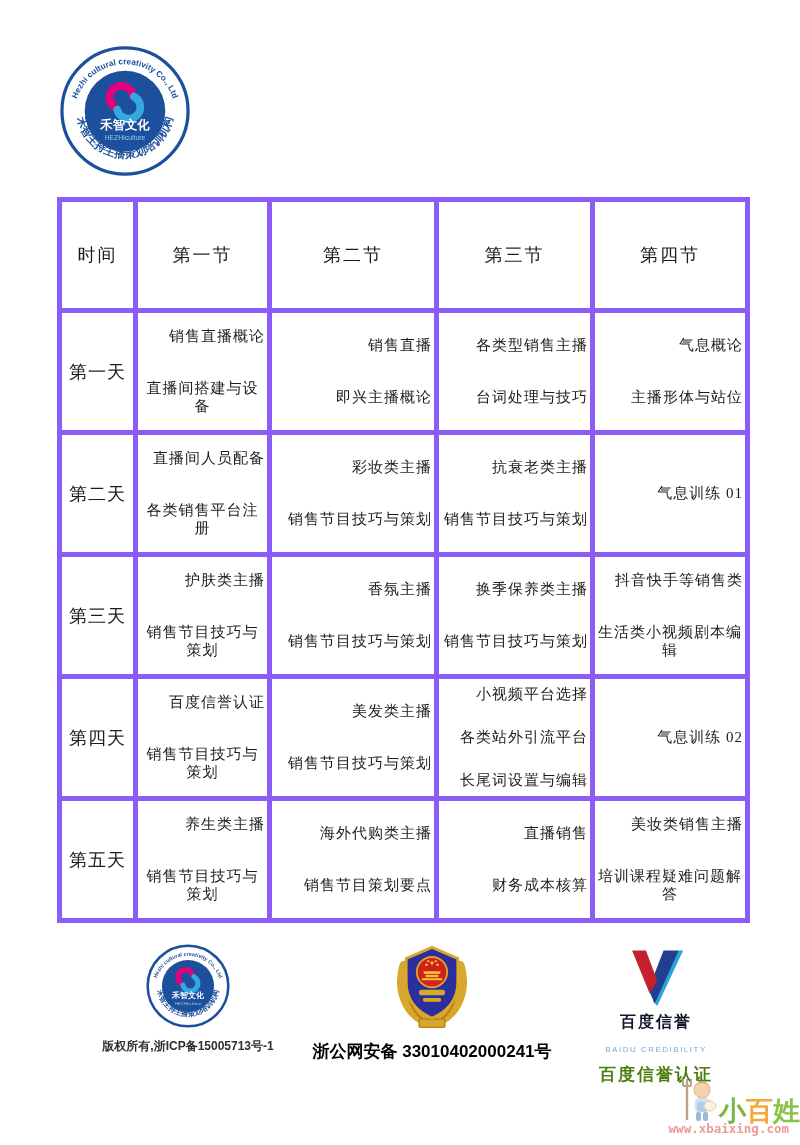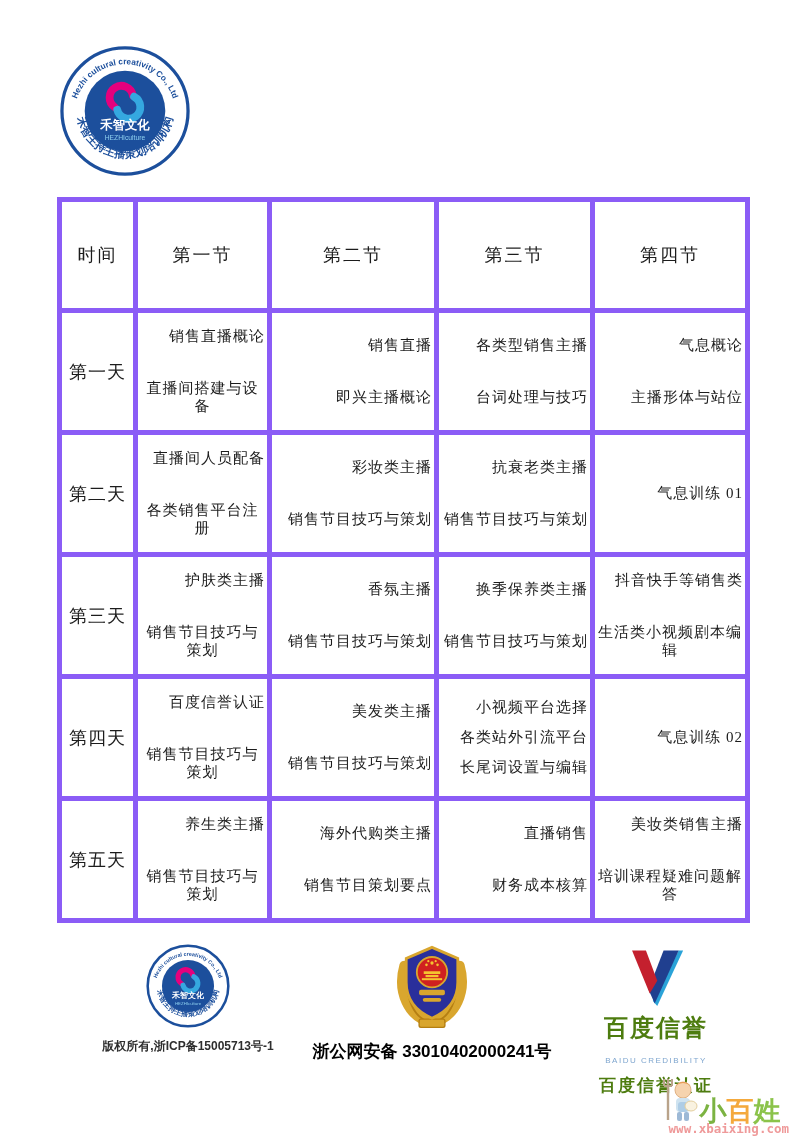--- a/index.html
+++ b/index.html
@@ -17,41 +17,41 @@
   .page-subtitle { margin:17px 0 0 0; font-size:13.5px; color:#181818; letter-spacing:0.5px; }
   
   .table-wrap { position:absolute; left:57px; top:197px; }
   table.ctable { border-collapse:collapse; table-layout:fixed; width:688px; }
   .ctable td { border:5px solid #8b5cf6; text-align:center; vertical-align:middle; padding:2px; background:#fff; }
   .ctable tr.hrow td { height:111px; font-size:18px; letter-spacing:2px; }
   .ctable tr.drow td { height:122px; }
   .day-label { font-size:18px; letter-spacing:1px; }
   .cell { display:flex; flex-direction:column; justify-content:center; align-items:flex-end;
     gap:33px; font-size:15px; letter-spacing:1px; line-height:1.25; }
-  .cell.tight { gap:11px; }
+  .cell.tight { gap:24px; }
   
   .footer-left  { position:absolute; left:62px;  top:944px; width:252px; text-align:center; }
   .footer-center{ position:absolute; left:292px; top:938px; width:280px; text-align:center; }
   .footer-right { position:absolute; left:578px; top:948px; width:156px; text-align:center; }
   .seal-b { width:84px; height:84px; display:inline-block; }
   .badge  { width:92px; height:96px; display:inline-block; }
   .vlogo  { width:64px; height:58px; display:inline-block; }
   .copyright-line { margin-top:6px; font-family:"Liberation Sans", sans-serif; font-weight:700;
     font-size:12px; color:#2e2e2e; }
   .police-line { margin-top:2px; font-family:"Liberation Sans", sans-serif; font-weight:700;
     font-size:17px; color:#000; }
   .baidu-name { margin-top:2px; font-family:"Liberation Sans", sans-serif; font-weight:700;
-    font-size:24px; color:#4d7c0f; letter-spacing:2px; }
+    font-size:16px; color:#0f172a; letter-spacing:2px; }
   .baidu-en { font-family:"Liberation Sans", sans-serif; font-size:8px; color:#7fa6cf;
     letter-spacing:1.5px; margin-top:12px; }
   .baidu-cert { margin-top:9px; font-family:"Liberation Sans", sans-serif; font-weight:700;
     font-size:17px; color:#4d7c0f; letter-spacing:2px; }
   
   .watermark { position:absolute; right:0px; top:1076px; width:160px; }
-  .wm-row { display:flex; align-items:flex-end; justify-content:center; }
+  .wm-row { display:flex; align-items:flex-end; justify-content:flex-end; }
   .wm-name { font-family:"DejaVu Sans", sans-serif; font-weight:700; font-size:27px; line-height:1; }
   .wm-c0 { color:#7cb342; } .wm-c1 { color:#f4a93c; } .wm-c2 { color:#8bc34a; }
   .wm-url { font-family:"DejaVu Sans Mono", monospace; font-weight:700; font-size:12.5px;
     color:#ef9a9a; text-align:right; margin-top:-3px; padding-right:11px; }
 </style>
 </head>
 <body>
 
 <div class="page">
 

